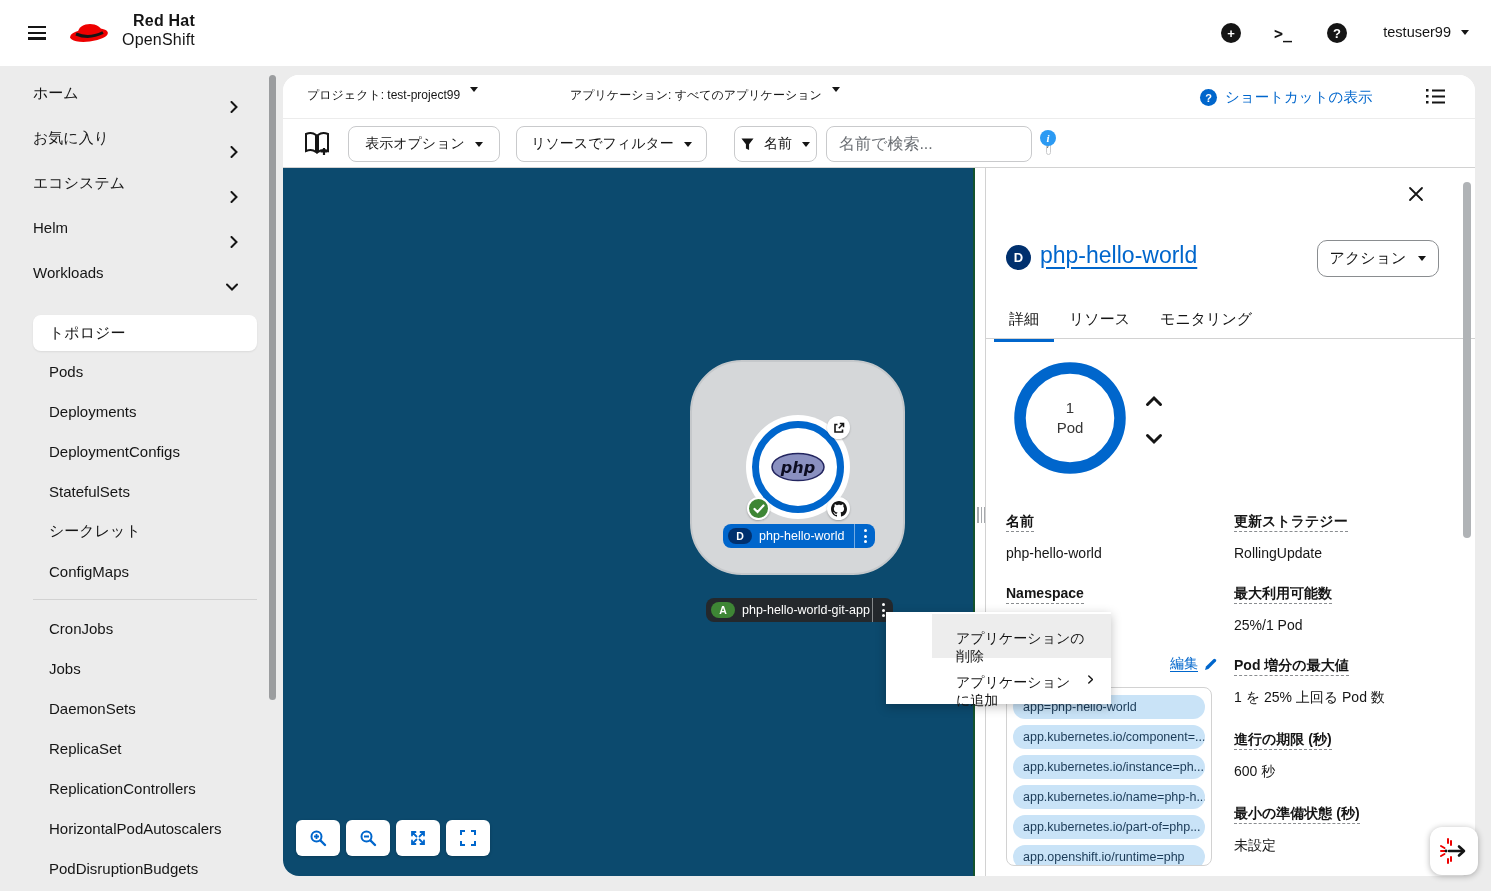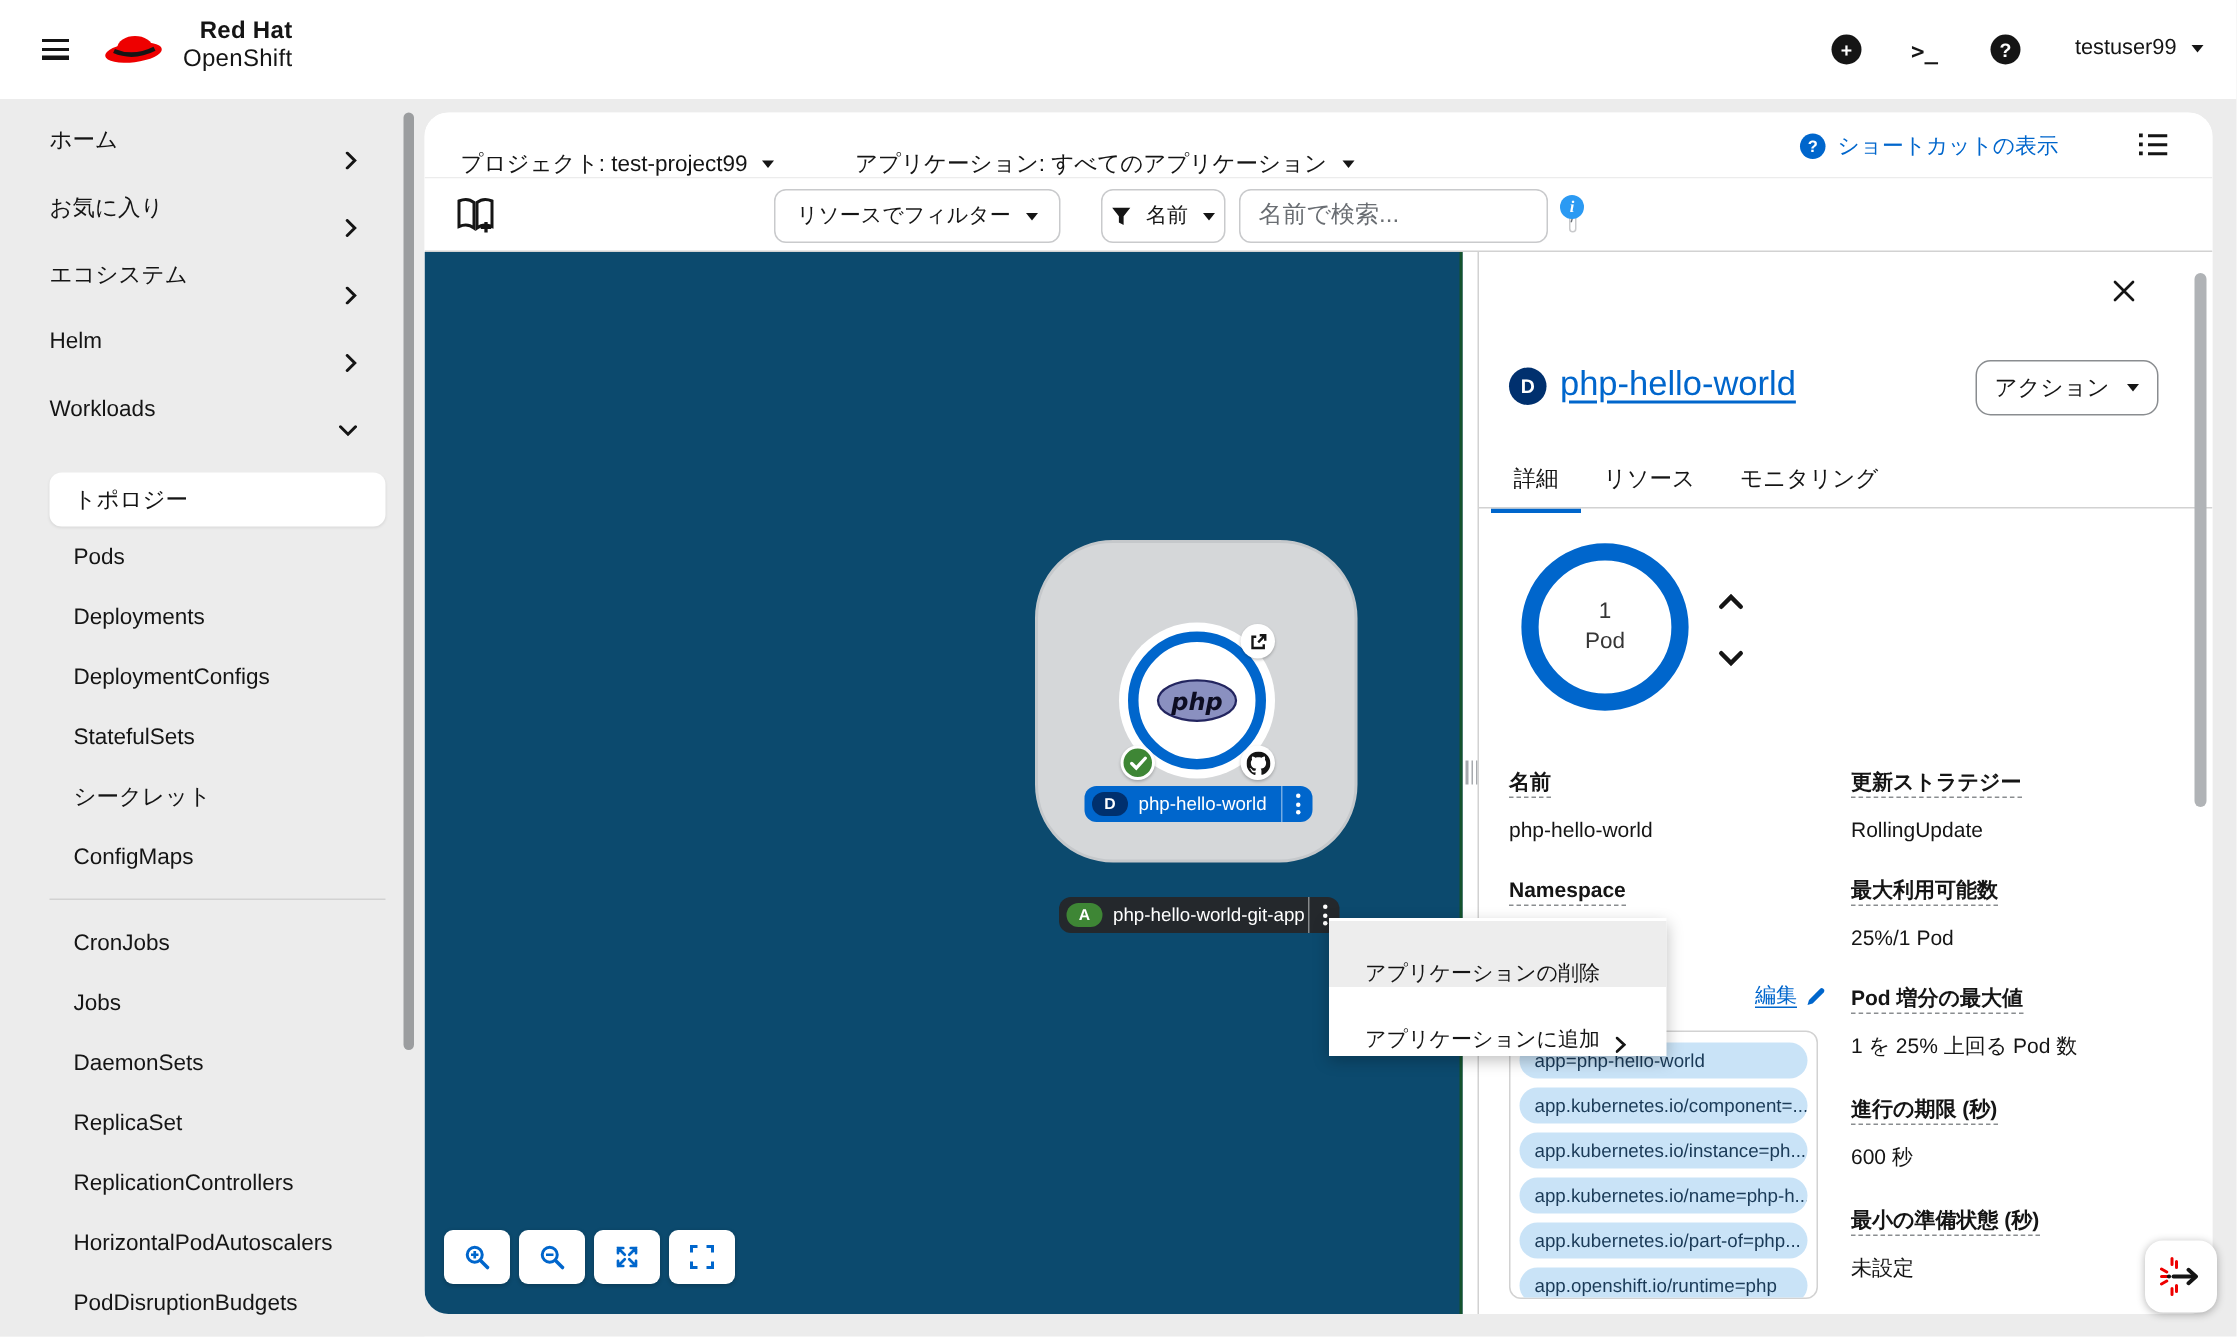--- a/index.html
+++ b/index.html
@@ -29,21 +29,21 @@
   .nav-sub { position:relative; height:40px; display:flex; align-items:center; padding-left:49px; font-size:15px; cursor:pointer; }
   .nav-sub.selected { height:36px; margin:6px 26px 0 33px; padding-left:16px; background:#fff; border-radius:8px; box-shadow:0 1px 2px rgba(0,0,0,.08); }
   .chev { position:absolute; right:45px; top:50%; margin-top:-6px; }
   .nav-divider { height:1px; background:#d2d2d2; margin:8px 26px 8px 33px; }
   .side-scrollbar { position:absolute; left:269px; top:9px; width:7px; height:625px; background:#9b9d9f; border-radius:4px; cursor:pointer; }
 
   
   .card { position:absolute; left:283px; top:75px; width:1192px; height:801px; background:#fff; border-radius:16px; overflow:hidden; }
 
   .ctx-bar { position:absolute; left:0; top:0; width:100%; height:44px; border-bottom:1px solid #ececec; background:#fff; }
-  .ctx-sel { position:absolute; top:25px; display:flex; align-items:center; gap:10px; font-size:15px; cursor:pointer; }
+  .ctx-sel { position:absolute; top:12px; display:flex; gap:10px; font-size:12px; cursor:pointer; }
   .shortcuts { position:absolute; top:13px; left:917px; display:flex; align-items:center; gap:8px; color:#0066cc; font-size:14.5px; cursor:pointer; }
   .q-circle { width:17px; height:17px; border-radius:50%; background:#0066cc; color:#fff; font-size:11px; font-weight:bold; display:flex; align-items:center; justify-content:center; }
   .list-ic { position:absolute; left:1143px; top:13px; cursor:pointer; }
 
   .toolbar { position:absolute; left:0; top:44px; width:100%; height:49px; border-bottom:1px solid #d2d2d2; background:#fff; }
   .tbtn { position:absolute; top:7px; height:36px; border:1px solid #c9cacc; border-radius:8px; background:#fff;
     display:flex; align-items:center; justify-content:center; gap:10px; font-size:14px; color:#151515; cursor:pointer; }
   .search-box { position:absolute; left:543px; top:7px; width:206px; height:36px; border:1px solid #c9cacc; border-radius:8px;
     display:flex; align-items:center; padding:0 8px 0 12px; background:#fff; }
   .search-box input { border:none; outline:none; flex:1; font-size:16px; color:#c2410c; font-family:inherit; background:transparent; }
@@ -75,21 +75,21 @@
   .kebab i { width:3px; height:3px; border-radius:50%; background:#fff; }
 
   .zoom-btn { position:absolute; top:652px; width:44px; height:36px; background:#fff; border-radius:6px; border:none;
     box-shadow:0 1px 3px rgba(0,0,0,.2); display:flex; align-items:center; justify-content:center; cursor:pointer; }
   .drag-handle { position:absolute; left:694px; top:432px; display:flex; gap:2px; cursor:col-resize; }
   .drag-handle i { width:1.5px; height:16px; background:#a6a9ad; display:block; }
 
   
   .ctx-menu { position:absolute; left:603px; top:537px; width:225px; background:#fff; box-shadow:0 3px 10px rgba(0,0,0,.25);
     z-index:40; padding:2px 0; }
-  .menu-item { height:44px; display:flex; align-items:flex-end; padding:4px 18px 0 24px; font-size:14px; cursor:pointer; gap:10px; }
+  .menu-item { height:44px; display:flex; align-items:flex-start; padding:16px 18px 0 24px; font-size:14px; cursor:pointer; gap:10px;margin-left:46px; }
   .menu-item.hovered { background:#ededed; }
 
   
   .panel { position:absolute; left:702px; top:93px; width:490px; height:708px; background:#fff; border-left:1px solid #d2d2d2; }
   .close-x { position:absolute; left:420px; top:16px; width:20px; height:20px; cursor:pointer; }
   .res-badge { position:absolute; left:20px; top:77px; width:25px; height:25px; border-radius:50%; background:#00306e; color:#fff;
     font-size:13px; font-weight:bold; display:flex; align-items:center; justify-content:center; }
   .panel-title { position:absolute; left:54px; top:74px; font-size:23px; color:#0066cc; text-decoration:underline;
     text-underline-offset:4px; cursor:pointer; }
   .actions-btn { position:absolute; left:331px; top:72px; width:122px; height:37px; border:1px solid #8a8d90; border-radius:10px;
@@ -258,20 +258,24 @@
         <rect x="6" y="13.5" width="13" height="2" fill="#151515"></rect>
     </svg>
   </div>
 
   <div class="toolbar">
     <svg style="position:absolute;left:21px;top:11px;" width="26" height="27" viewBox="0 0 26 27">
       <path d="M2 4 C5.5 2.5 9.5 3 12 5 V22 C9.5 20 5.5 19.5 2 21 Z" fill="none" stroke="#151515" stroke-width="2"></path>
       <path d="M24 4 C20.5 2.5 16.5 3 14 5 V22 C16.5 20 20.5 19.5 24 21 Z" fill="none" stroke="#151515" stroke-width="2"></path>
       <path d="M20 18 v7 M16.5 21.5 h7" stroke="#151515" stroke-width="2.2"></path>
     </svg>
+    <div class="tbtn" style="left:65px;width:152px;">
+      <span>表示オプション</span>
+      <span class="caret"></span>
+    </div>
     <div class="tbtn" style="left:233px;width:191px;">
       <span>リソースでフィルター</span>
       <span class="caret"></span>
     </div>
     <div class="tbtn" style="left:451px;width:83px;">
       <svg width="13" height="13" viewBox="0 0 14 14">
           <path d="M0.5 0.5 h13 L8.7 6.6 V13 l-3.4 -1.8 V6.6 Z" fill="#151515"></path>
         </svg>
       <span>名前</span>
       <span class="caret"></span>

